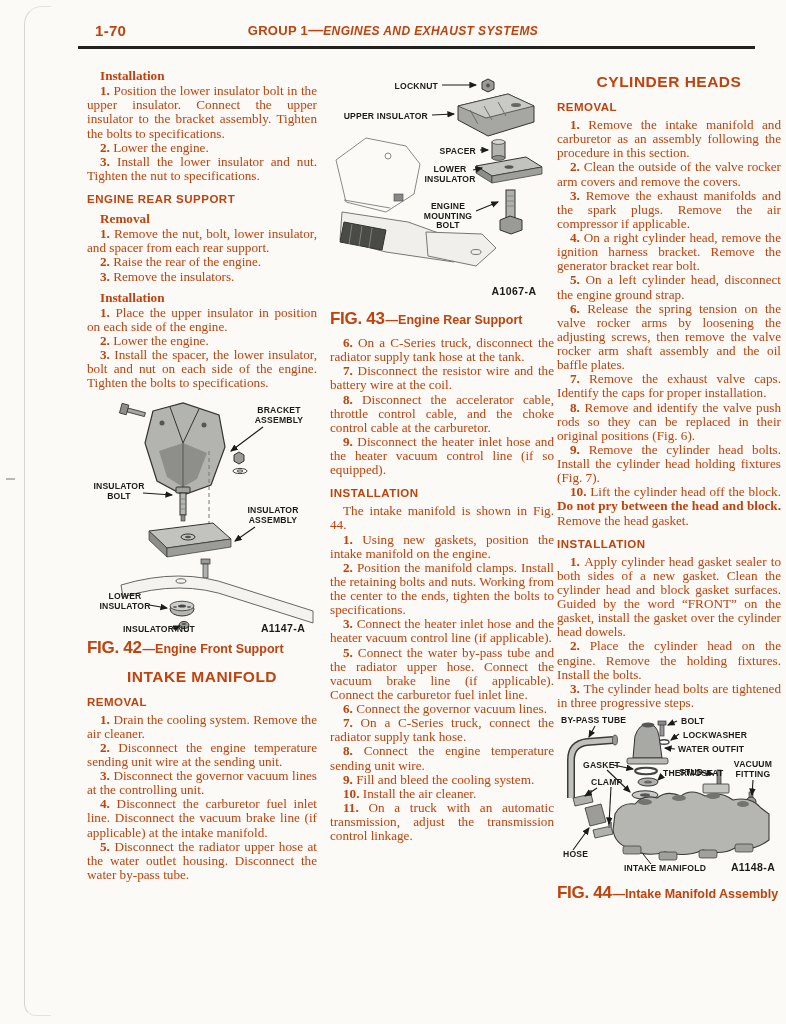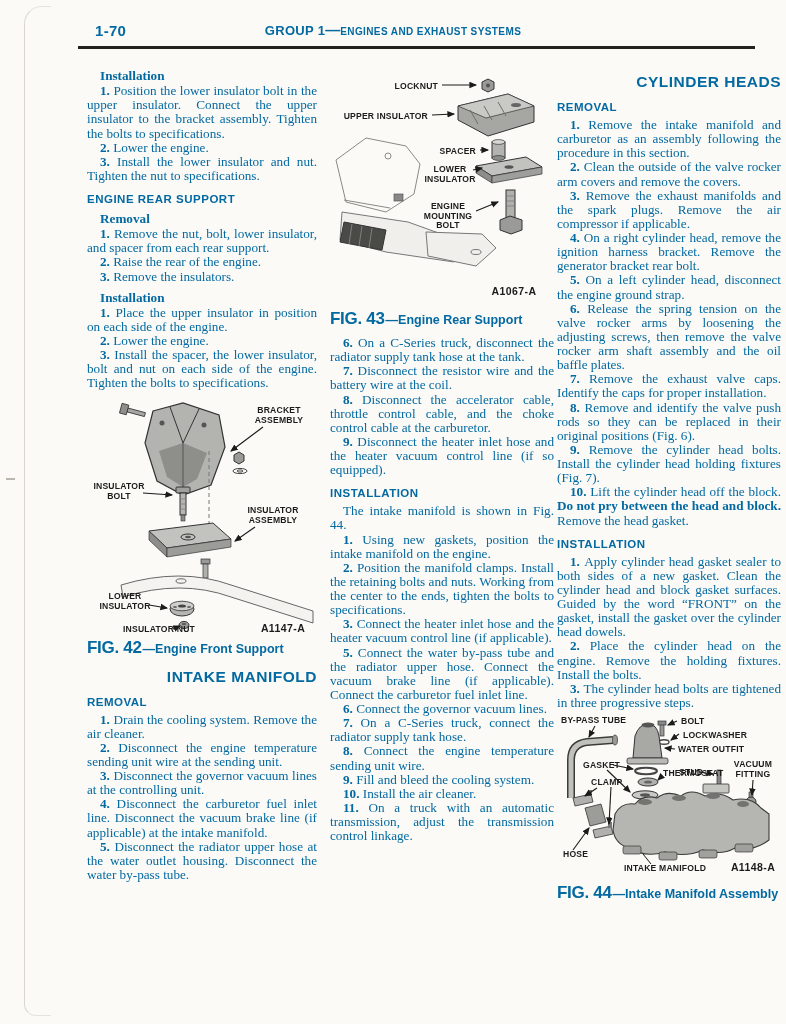--- a/index.html
+++ b/index.html
@@ -1,38 +1,38 @@
 <!DOCTYPE html>
 <html><head>
 <meta charset="utf-8">
 <style>
   html,body{margin:0;padding:0;background:#ffffff;}
   #page{position:relative;width:786px;height:1024px;background:#fbfaf7;overflow:hidden;
-        font-family:"Liberation Serif",serif;color:#0369a1;}
+        font-family:"Liberation Serif",serif;color:#c2410c;}
   .page-edge{position:absolute;left:24px;top:6px;bottom:8px;width:26px;
         border-left:1.5px solid #d8d6cf;border-top:1.5px solid #e5e3dc;border-bottom:1.5px solid #e5e3dc;
         border-top-left-radius:18px;border-bottom-left-radius:12px;}
   .stray-mark{position:absolute;left:6px;top:478px;width:9px;height:2px;background:#b9b7b0;}
   .pgnum{position:absolute;left:95px;top:22px;font:700 15px "Liberation Sans",sans-serif;letter-spacing:.3px;}
   .hdr{position:absolute;left:0;top:21px;width:786px;text-align:center;font-family:"Liberation Sans",sans-serif;white-space:nowrap;}
   .hdr .g{font-size:13px;font-weight:700;letter-spacing:.3px;}
   .hdr .d{font-size:15px;font-weight:700;}
-  .hdr .t{font-size:10px;font-weight:700;letter-spacing:.4px;}
+  .hdr .t{font-size:12px;font-weight:700;letter-spacing:.4px;font-style:italic;}
   .hrule{position:absolute;left:78px;top:46px;width:677px;height:2.5px;background:#222220;}
   .col{position:absolute;top:62px;text-align:justify;font-size:13.2px;line-height:1.07;}
   #col1{left:87px;width:230px;}
   #col2{left:330px;width:224px;}
   #col3{left:557px;width:224px;}
   .col p{margin:0;}
   .step{text-indent:13px;}
   .stepnum{font-weight:700;}
   .para{text-indent:13px;}
   .subhead{font-weight:700;text-indent:13px;margin-top:7px !important;margin-bottom:1px !important;}
   .sechead{font:700 11.5px "Liberation Sans",sans-serif;letter-spacing:.5px;margin:10px 0 5px !important;text-align:left;}
-  .sectitle{font:700 15.5px "Liberation Sans",sans-serif;letter-spacing:.5px;margin:11px 0 5px !important;text-align:right;}
+  .sectitle{font:700 15.5px "Liberation Sans",sans-serif;letter-spacing:.5px;margin:11px 0 5px !important;text-align:center;}
   .caption{font-family:"Liberation Sans",sans-serif;font-weight:700;margin:5px 0 8px !important;text-align:left;line-height:1.12;}
   .caption .figno{font-size:17px;letter-spacing:-.3px;padding-right:1px;text-align:center;}
   .caption .figtext{font-size:12.5px;}
   svg.fig{display:block;margin:2px auto 0;}
   svg.fig text{font-family:"Liberation Sans",sans-serif;font-weight:700;font-size:8.6px;fill:#1b1b19;letter-spacing:.2px;}
   svg.fig text.figcode{font-size:10.5px;letter-spacing:.4px;}
   svg.fig .arrow{stroke:#1b1b19;stroke-width:1.1;fill:none;}
   svg.fig .tick{stroke:#1b1b19;stroke-width:1;fill:none;}
 </style>
 </head>

